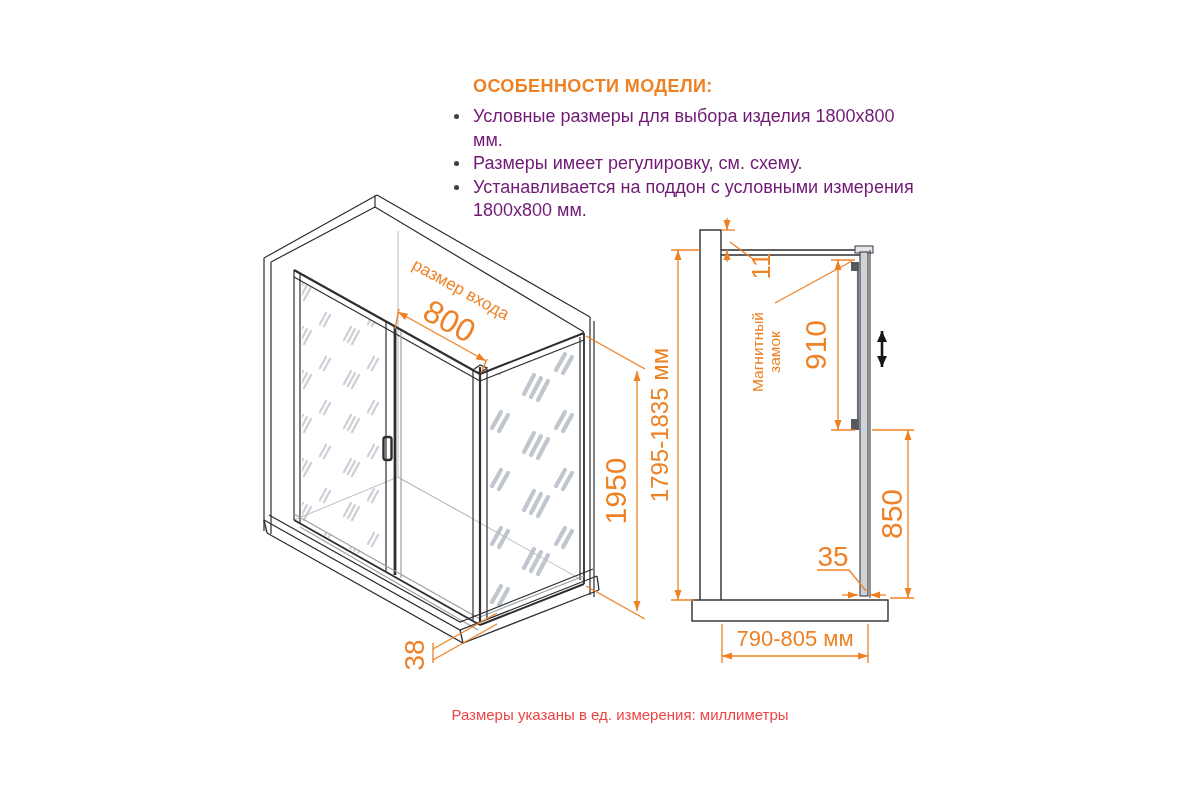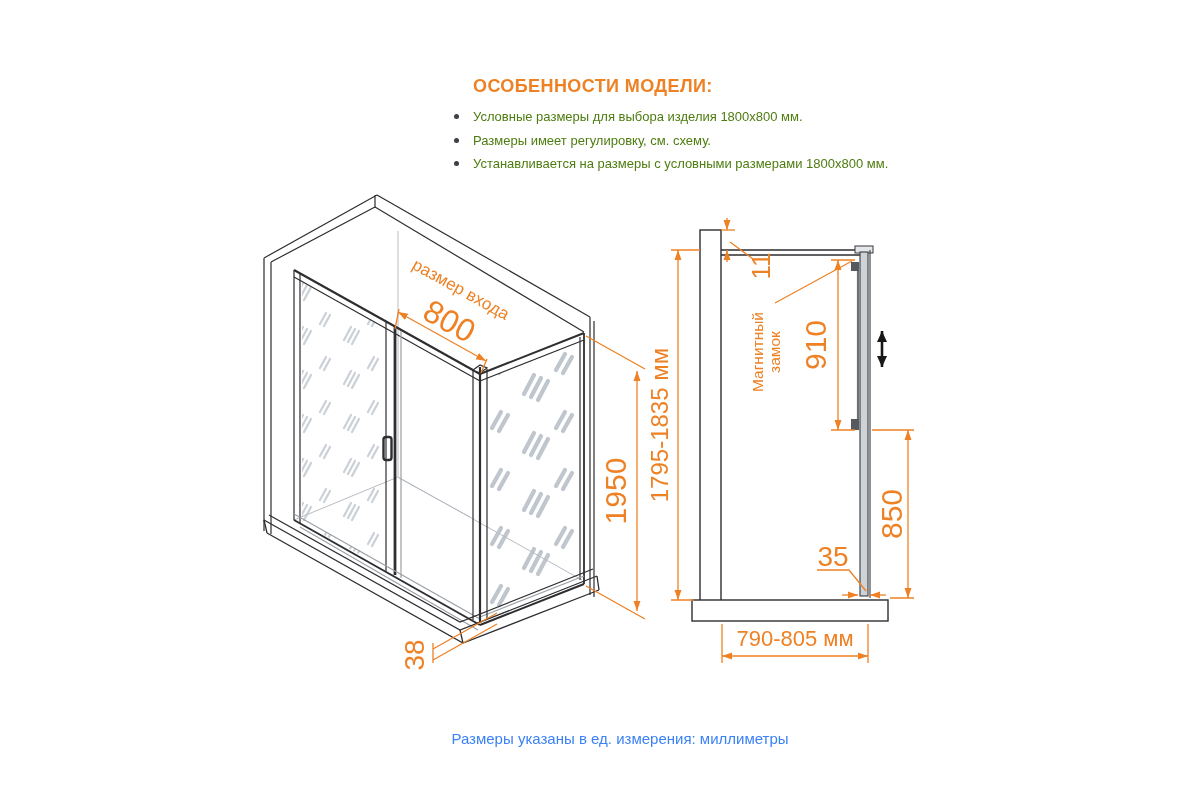--- a/index.html
+++ b/index.html
@@ -8,30 +8,30 @@
     overflow:hidden;font-family:"Liberation Sans",sans-serif;
   }
   .drawing{position:absolute;left:0;top:0;}
   .features{position:absolute;left:451px;top:76px;width:472px;}
   .features h1{
     font-size:18px;line-height:20px;font-weight:bold;color:#ee8124;
     margin:0 0 9px 22px;letter-spacing:.4px;
   }
   .features ul{margin:0;padding:0;list-style:none;}
   .features li{
-    position:relative;padding-left:22px;font-size:13px;line-height:23.5px;
-    color:#4d7c0f;
+    position:relative;padding-left:22px;font-size:18px;line-height:23.5px;
+    color:#701a75;
   }
   .features .dot{
     position:absolute;left:3px;top:9px;width:5px;height:5px;border-radius:50%;
     background:#3e3e44;
   }
   .caption{
-    position:absolute;left:40px;top:730px;width:1160px;text-align:center;
-    font-size:15px;color:#3b82f6;
+    position:absolute;left:40px;top:706px;width:1160px;text-align:center;
+    font-size:15px;color:#ef4444;
   }
   svg text{fill:#ee8124;font-family:"Liberation Sans",sans-serif;}
 </style>
 </head>
 <body>
 
 <div class="stage">
 
   <div class="features">
     <h1>ОСОБЕННОСТИ МОДЕЛИ:</h1>
@@ -39,21 +39,21 @@
       <li>
         <span class="dot"></span>
         <span>Условные размеры для выбора изделия 1800х800 мм.</span>
       </li>
       <li>
         <span class="dot"></span>
         <span>Размеры имеет регулировку, см. схему.</span>
       </li>
       <li>
         <span class="dot"></span>
-        <span>Устанавливается на размеры с условными размерами 1800х800 мм.</span>
+        <span>Устанавливается на поддон с условными измерения 1800х800 мм.</span>
       </li>
     </ul>
   </div>
 
   <svg class="drawing" width="1200" height="800" viewBox="0 0 1200 800">
     <defs>
       <marker id="ao" markerWidth="11" markerHeight="9" refX="10" refY="4.5" orient="auto-start-reverse" markerUnits="userSpaceOnUse">
         <path d="M0,1 L10,4.5 L0,8 Z" fill="#ee8124"></path>
       </marker>
       <marker id="mb" markerWidth="13" markerHeight="11" refX="11" refY="5.5" orient="auto-start-reverse" markerUnits="userSpaceOnUse">

